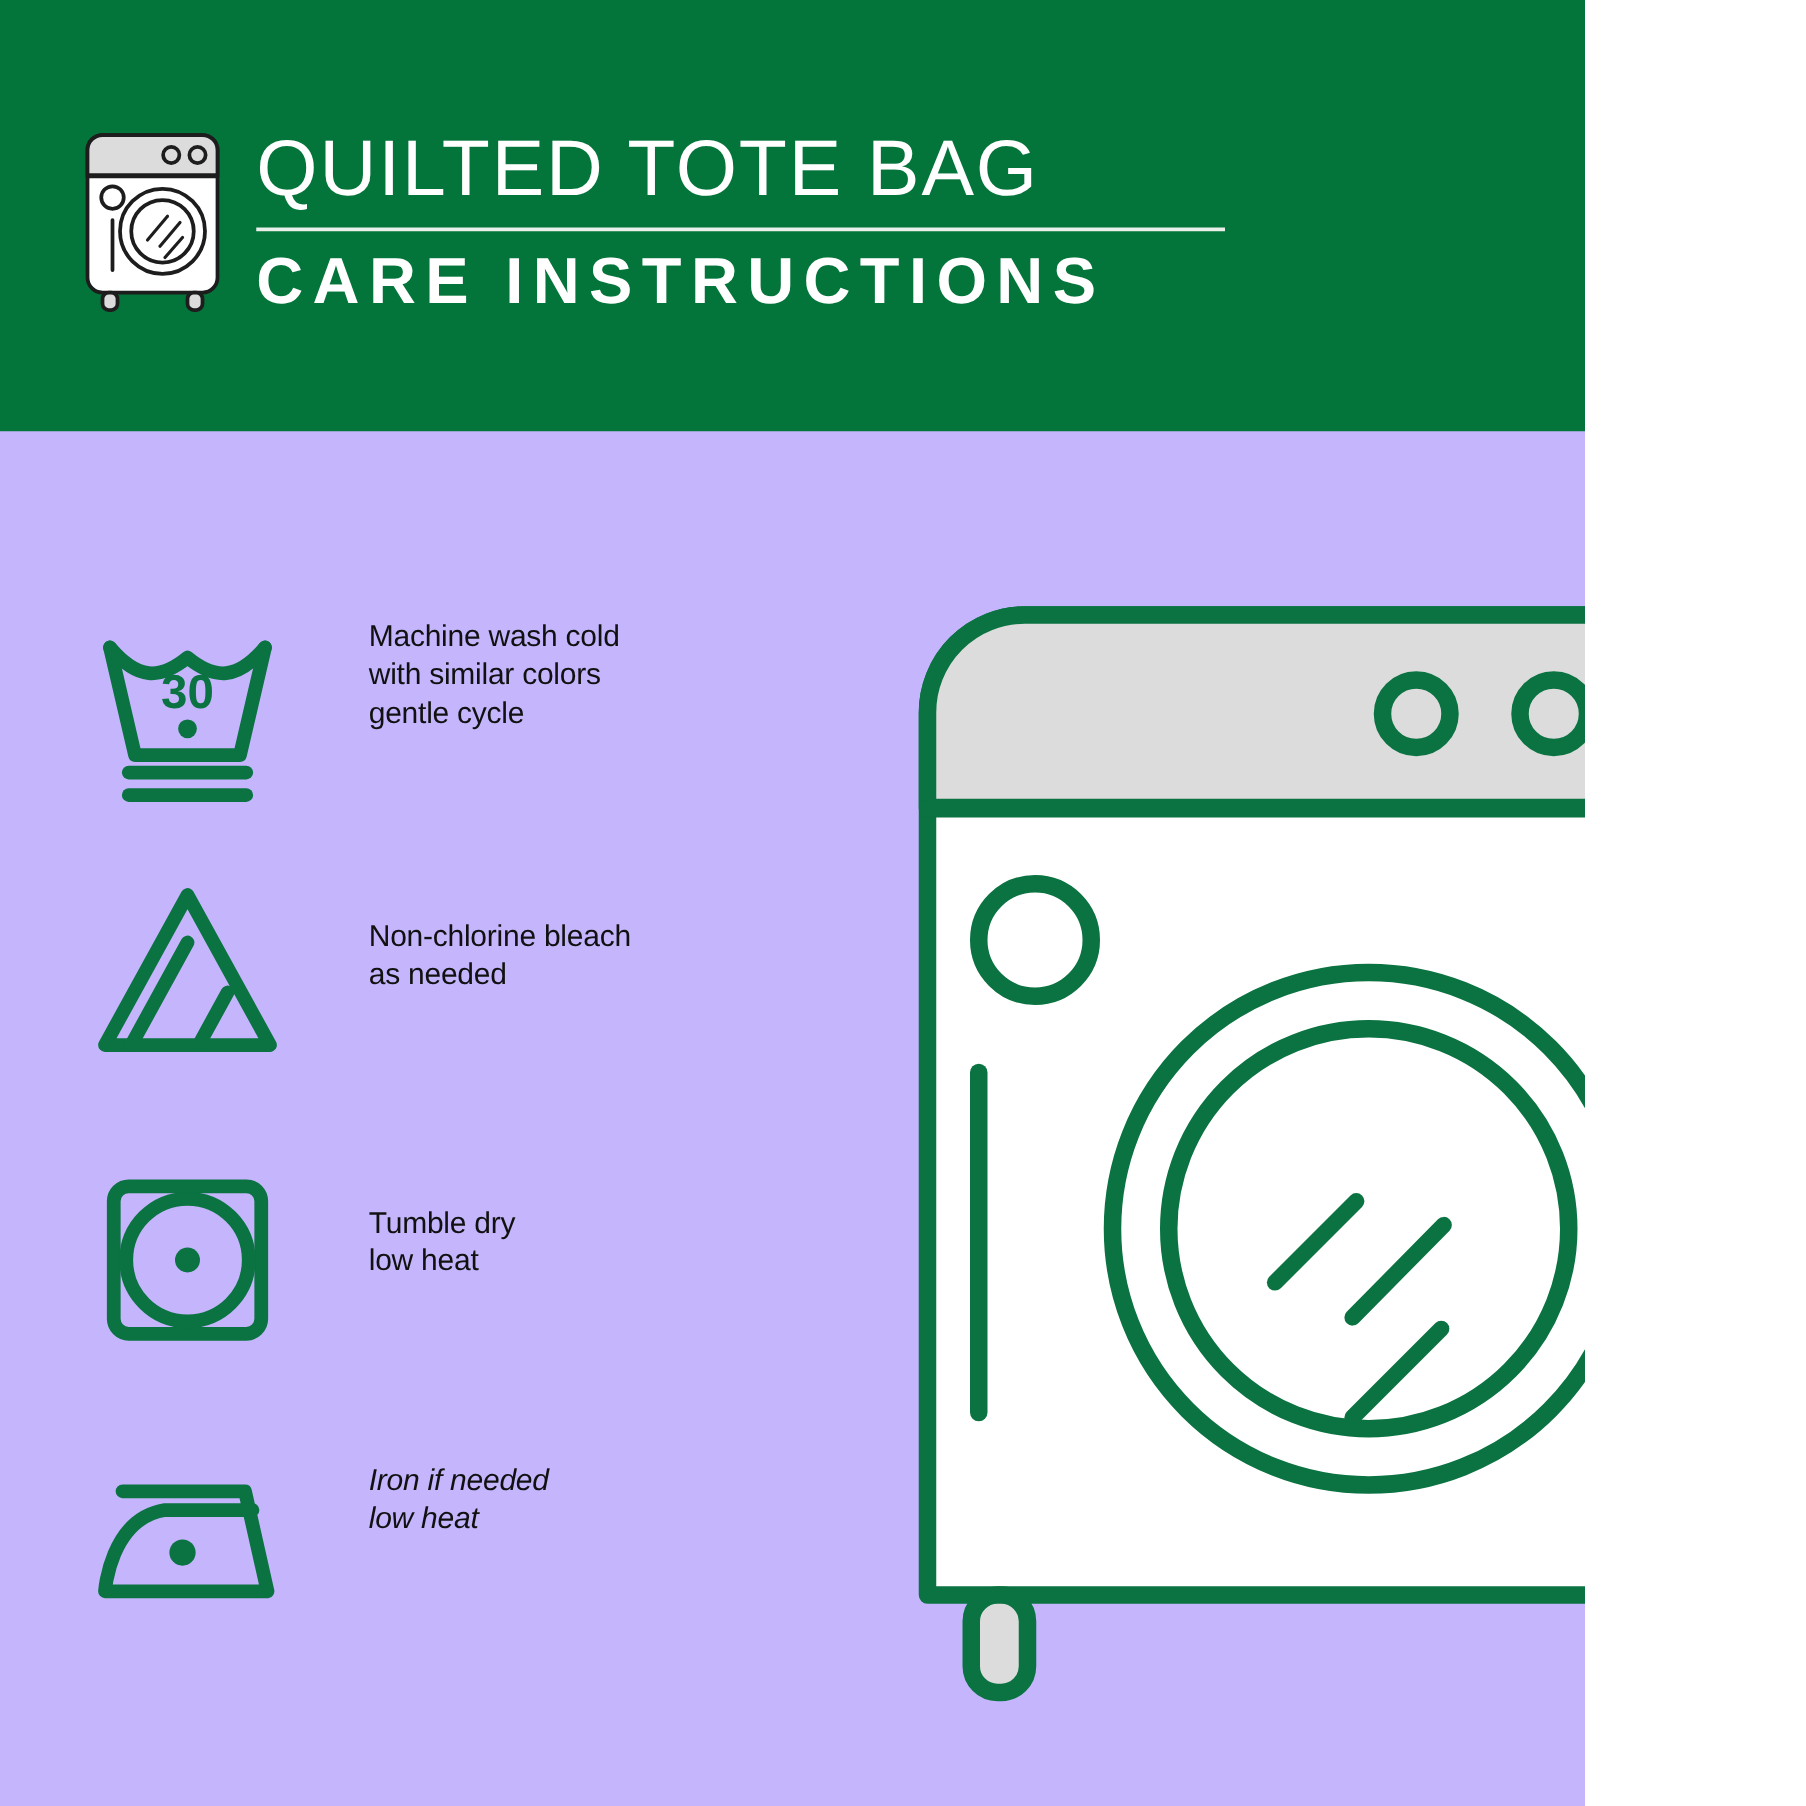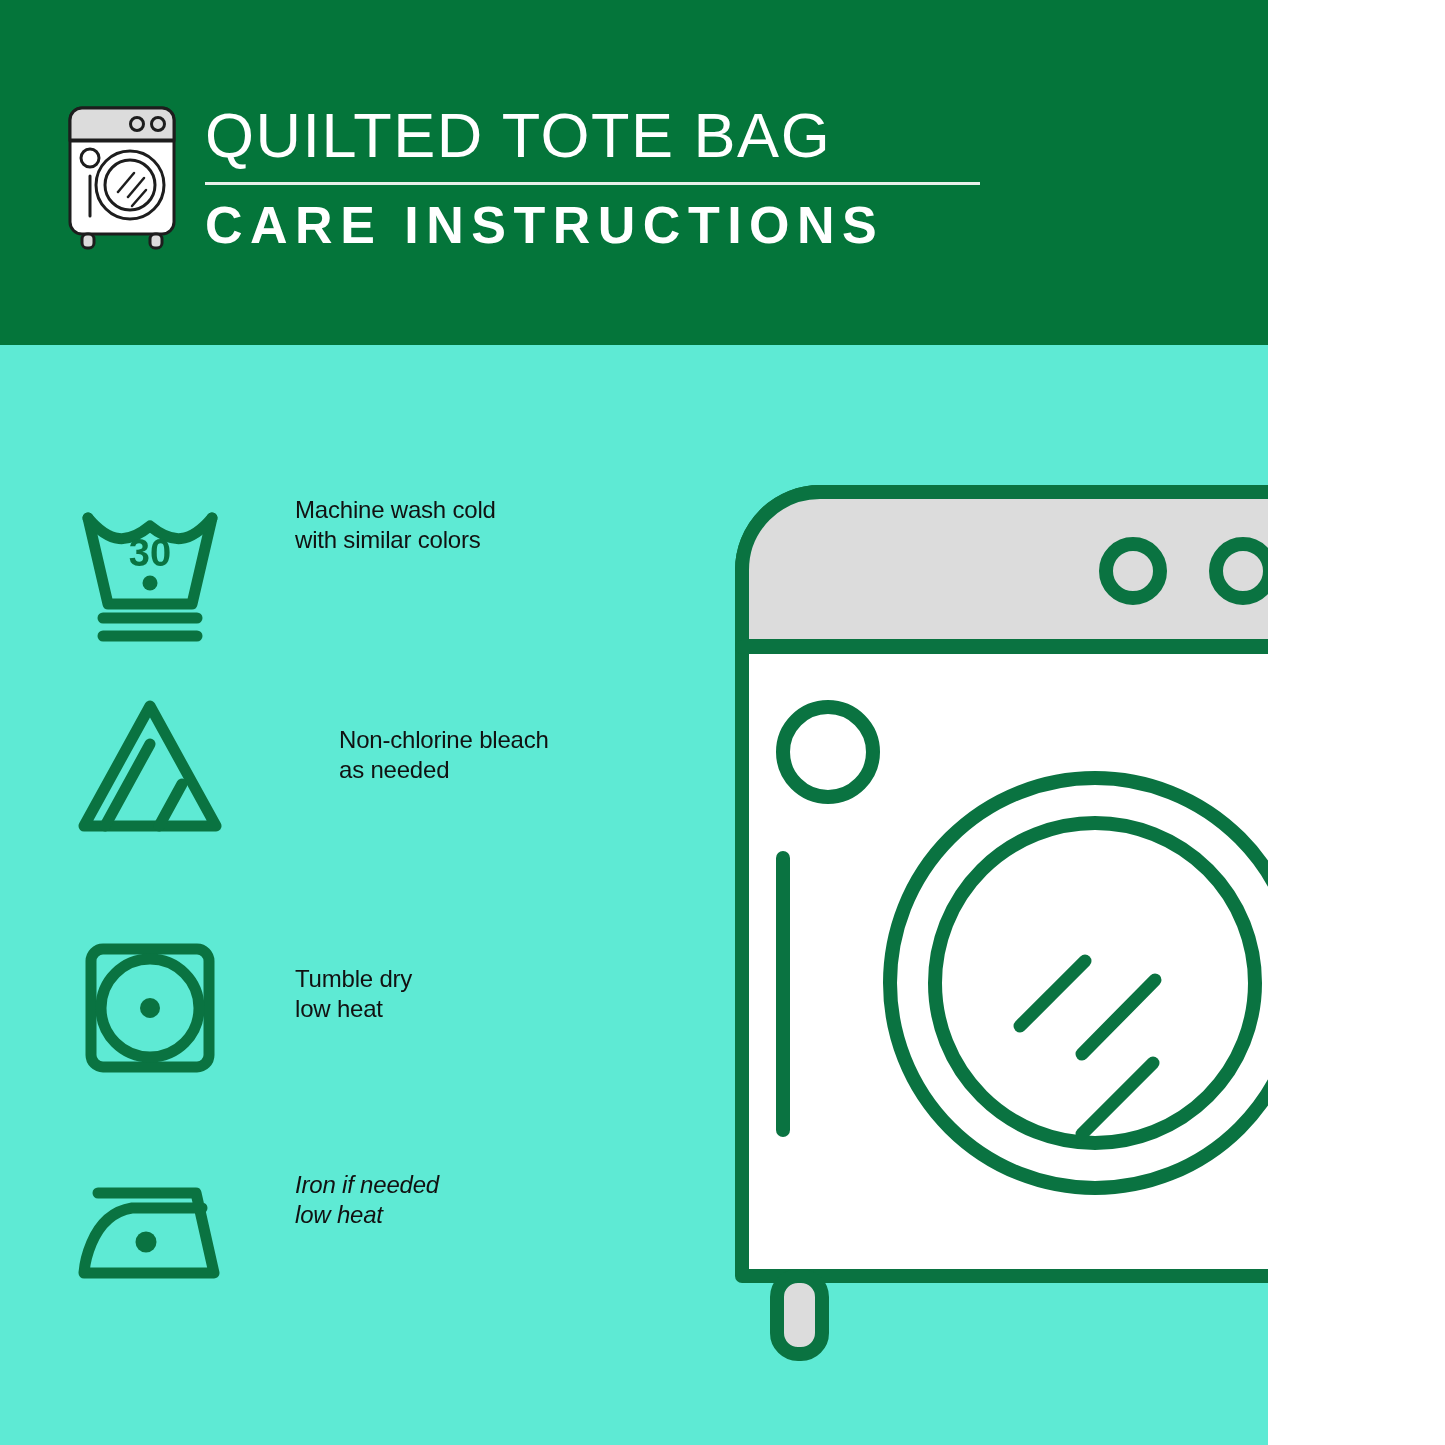--- a/index.html
+++ b/index.html
@@ -7,21 +7,21 @@
     padding: 0;
     background: #ffffff;
   }
   body {
     font-family: "Liberation Sans", sans-serif;
   }
   .page {
     position: relative;
     width: 1268px;
     height: 1445px;
-    background: #5eead4;
+    background: #c4b5fd;
     overflow: hidden;
   }
 
   
   .header {
     position: absolute;
     left: 0;
     top: 0;
     width: 1445px;
     height: 345px;
@@ -75,21 +75,21 @@
     height: 1100px;
   }
   .care-row {
     position: absolute;
     left: 70px;
     width: 610px;
     display: flex;
     align-items: flex-start;
   }
   .care-row.r1 { top: 148px; }
-  .care-row.r2 { top: 342px; gap: 44px; }
+  .care-row.r2 { top: 352px; }
   .care-row.r3 { top: 585px; }
   .care-row.r4 { top: 805px; font-style: italic; }
 
   .care-symbol {
     width: 160px;
     flex: 0 0 160px;
     height: 155px;
     display: flex;
     align-items: center;
     justify-content: center;
@@ -172,20 +172,21 @@
             <line x1="33" y1="122" x2="127" y2="122"></line>
             <line x1="33" y1="140" x2="127" y2="140"></line>
           </g>
           <text x="80" y="70" font-family="Liberation Sans, sans-serif" font-size="38" font-weight="700" fill="#0a7341" text-anchor="middle">30</text>
           <circle cx="80" cy="87" r="7.5" fill="#0a7341"></circle>
         </svg>
       </div>
       <div class="care-text">
         <span class="ln">Machine wash cold</span>
         <span class="ln">with similar colors</span>
+        <span class="ln">gentle cycle</span>
       </div>
     </div>
 
     <div class="care-row r2">
       <div class="care-symbol">
         <svg viewBox="0 0 160 150" width="160" height="150">
           <g fill="none" stroke="#0a7341" stroke-width="11" stroke-linecap="round" stroke-linejoin="round">
             <path d="M80 16 L146 136 L14 136 Z"></path>
             <line x1="80" y1="54" x2="35" y2="136"></line>
             <line x1="112" y1="94" x2="89" y2="136"></line>

